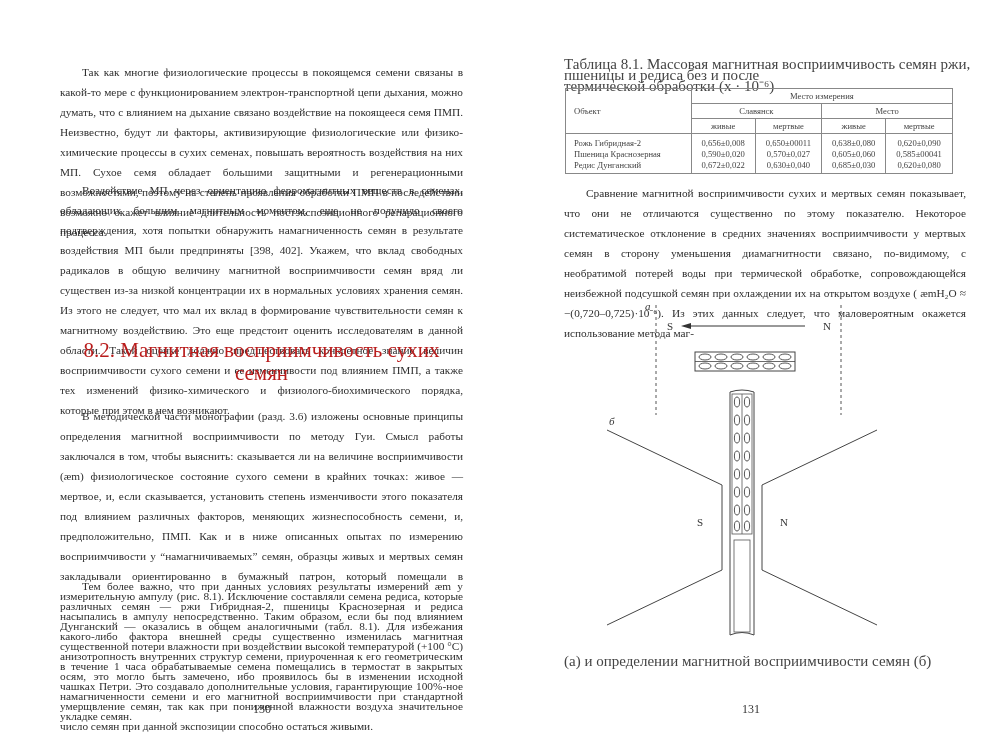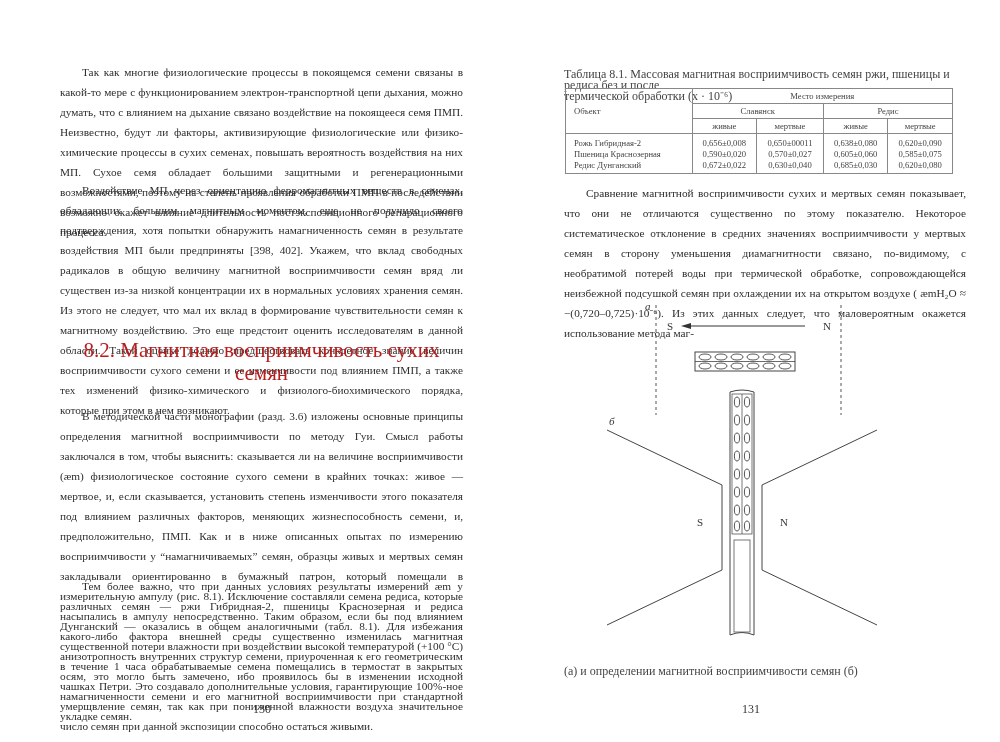--- a/index.html
+++ b/index.html
@@ -26,21 +26,21 @@
       text-align: center; color: #b91c1c; margin: 0; font-weight: normal;
     }
 
     .page-number {
       position: absolute; top: 702px; font-family: "Liberation Serif", serif;
       font-size: 12px; color: #333; text-align: center; width: 60px;
     }
 
     .caption {
       position: absolute; font-family: "Liberation Serif", serif;
-      font-size: 12px; line-height: 11px; color: #444; margin-top: 10px;
+      font-size: 15px; line-height: 11px; color: #444;
     }
 
     table.data-table {
       position: absolute; left: 65px; top: 88px; width: 388px;
       border-collapse: collapse; font-family: "Liberation Serif", serif;
       font-size: 8.6px; color: #444;
     }
     .data-table th, .data-table td { border: 0.8px solid #888; padding: 0 3px; font-weight: normal; }
     .data-table th { height: 14px; text-align: center; }
     .data-table td { border-top: none; border-bottom: none; height: 11px; text-align: center; white-space: nowrap; }
@@ -75,41 +75,41 @@
   </div>
 
   <table class="data-table">
     <tbody>
         <tr>
       <th rowspan="3" class="obj-head">Объект</th>
       <th colspan="4">Место измерения</th>
     </tr>
     <tr>
       <th colspan="2">Славянск</th>
-      <th colspan="2">Редис</th>
+      <th colspan="2">Место</th>
     </tr>
     <tr>
       <th>живые</th>
       <th>мертвые</th>
       <th>живые</th>
       <th>мертвые</th>
     </tr>
     <tr class="first">
       <td class="obj">Рожь Гибридная-2</td>
       <td>0,656±0,008</td>
       <td>0,650±00011</td>
       <td>0,638±0,080</td>
       <td>0,620±0,090</td>
     </tr>
     <tr>
       <td class="obj">Пшеница Краснозерная</td>
       <td>0,590±0,020</td>
       <td>0,570±0,027</td>
       <td>0,605±0,060</td>
-      <td>0,585±0,075</td>
+      <td>0,585±00041</td>
     </tr>
     <tr class="last">
       <td class="obj">Редис Дунганский</td>
       <td>0,672±0,022</td>
       <td>0,630±0,040</td>
       <td>0,685±0,030</td>
       <td>0,620±0,080</td>
     </tr>
   </tbody>
     </table>

